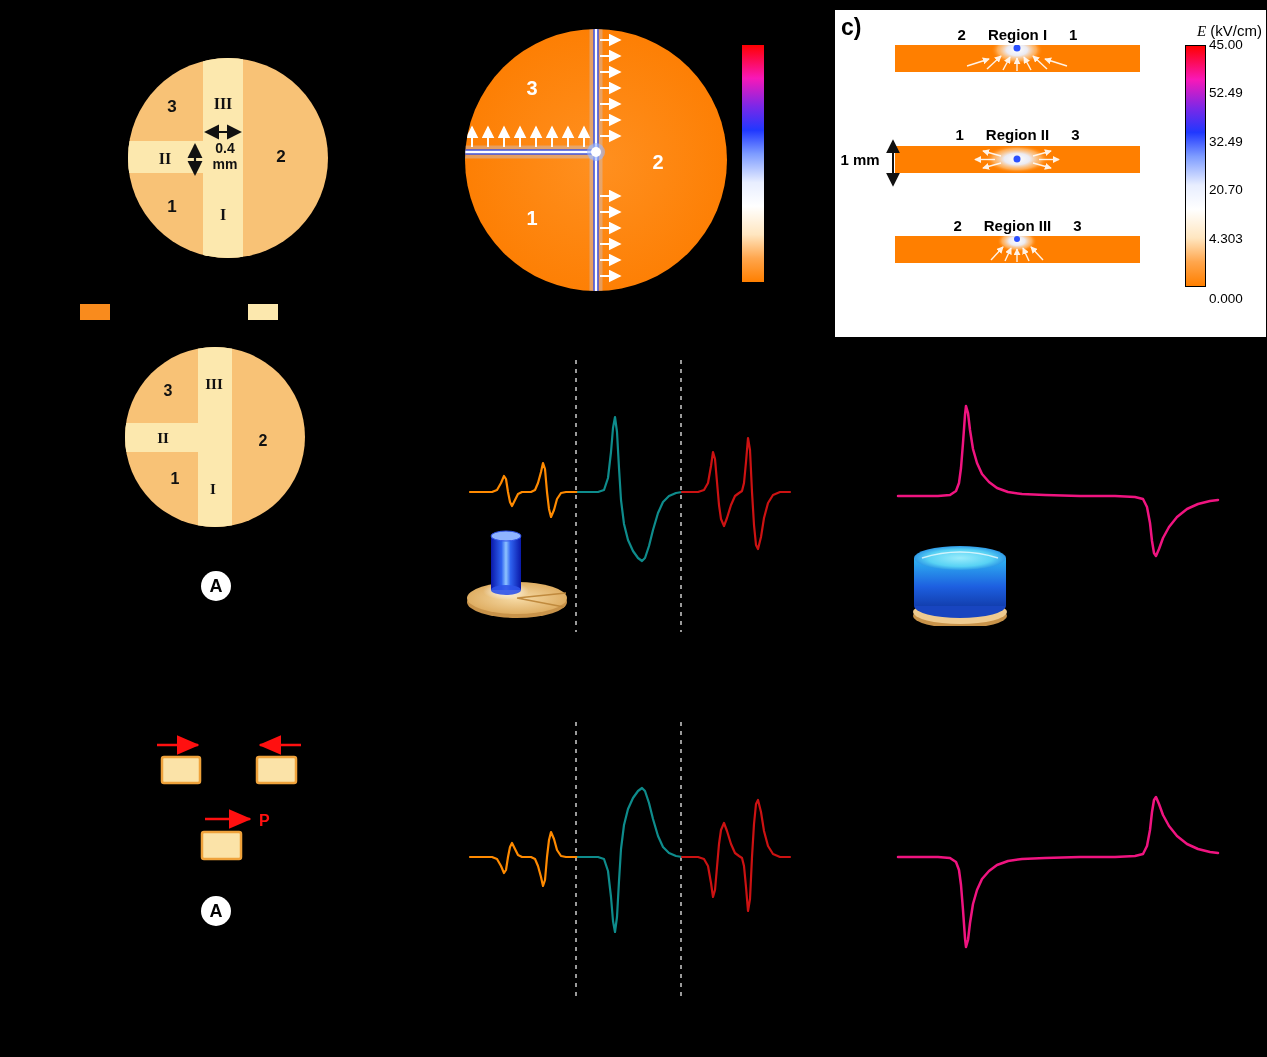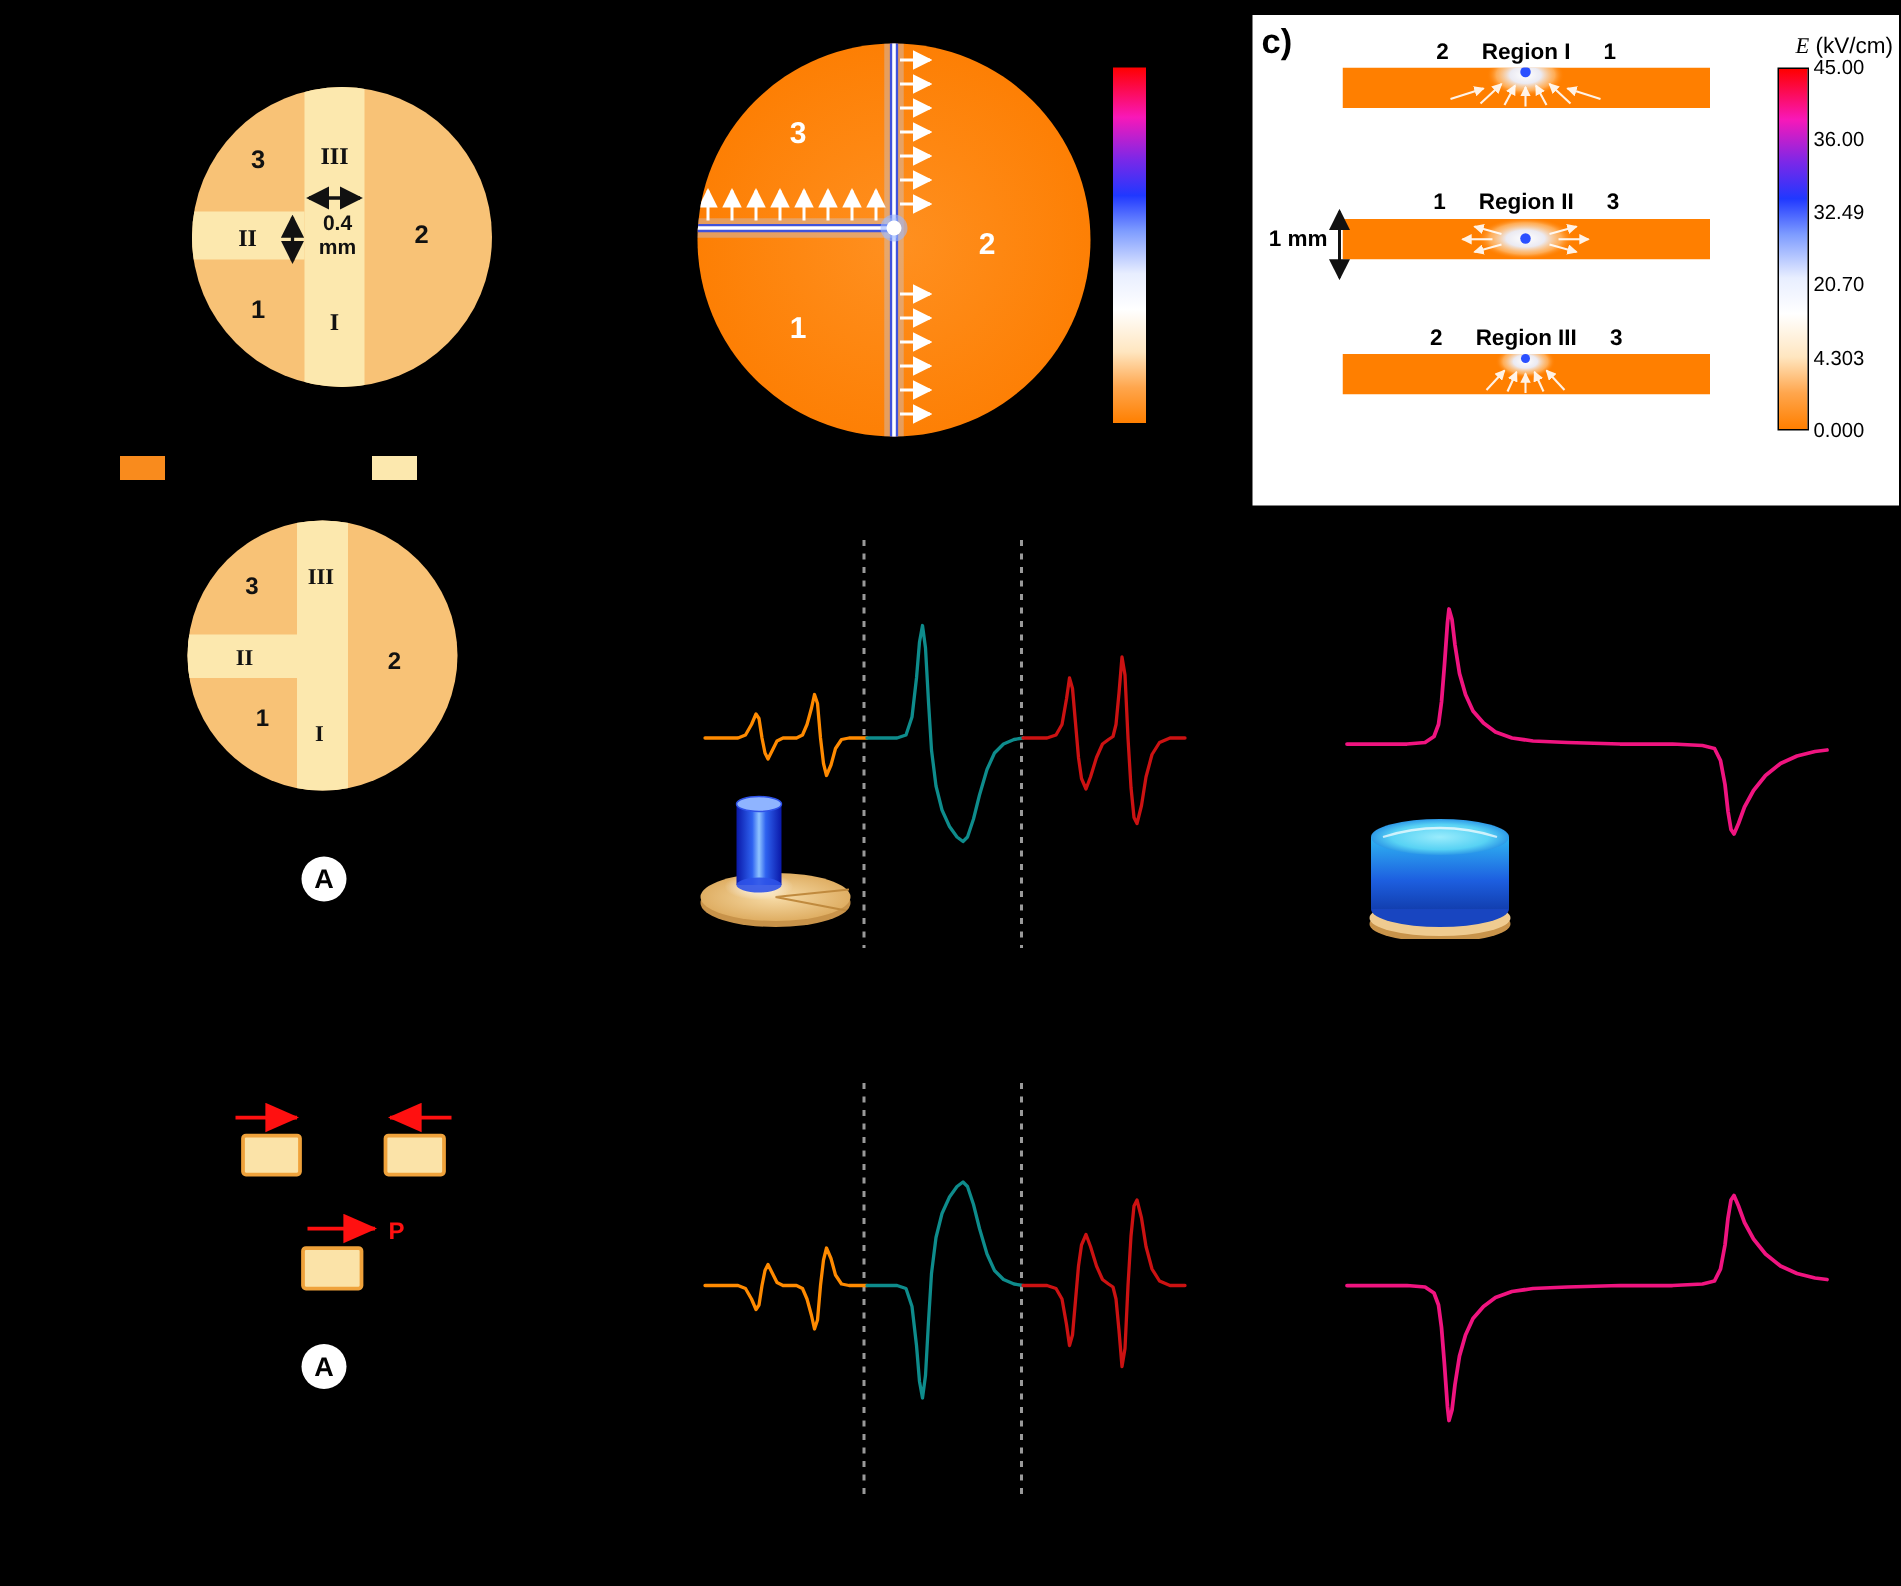--- a/index.html
+++ b/index.html
@@ -5,21 +5,21 @@
   *{margin:0;padding:0;box-sizing:border-box}
   html,body{width:1267px;height:1057px}
   body{background:#000;font-family:"Liberation Sans",sans-serif;position:relative;overflow:hidden;color:#fff}
   .abs{position:absolute}
   .serif{font-family:"Liberation Serif",serif}
   
   #panel-c{left:835px;top:10px;width:431px;height:327px;background:#ffffff;color:#000}
   #panel-c .tag{position:absolute;left:6px;top:4px;font-size:23px;font-weight:bold}
   .strip-label-row{position:absolute;left:60px;width:245px;display:flex;justify-content:center;gap:22px;font-weight:bold;font-size:15px}
   .strip-svg{position:absolute;left:60px;width:245px;height:27px}
-  #c-scale-label{position:absolute;left:0;top:141px;width:50px;text-align:right;font-weight:bold;font-size:15px}
+  #c-scale-label{position:absolute;left:0;top:141px;width:50px;text-align:center;font-weight:bold;font-size:15px}
   #c-cbar{position:absolute;left:350px;top:35px;width:21px;height:242px;border:1px solid #000}
   #c-cbar-title{position:absolute;left:247px;top:12px;width:180px;text-align:right;font-weight:normal;font-size:15px}
   #c-cbar-title .sym{font-family:"Liberation Serif",serif;font-style:italic}
   .cbar-tick{position:absolute;left:374px;width:54px;font-size:13.5px}
   
   #b-cbar{left:742px;top:45px;width:22px;height:237px}
   
   .swatch{height:16px;width:30px}
   
   .marker-a{width:30px;height:30px;border-radius:50%;background:#fff;color:#000;display:flex;align-items:center;justify-content:center;font-weight:bold;font-size:18px}
@@ -212,25 +212,25 @@
       <marker id="mBlk2" viewBox="0 0 8 8" markerWidth="7" markerHeight="7" refX="7" refY="4" orient="auto-start-reverse">
           <path d="M0,0 L8,4 L0,8 z" fill="#111"></path>
         </marker>
     </defs>
     <line x1="8" y1="4" x2="8" y2="48" stroke="#111" stroke-width="2" marker-start="url(#mBlk2)" marker-end="url(#mBlk2)"></line>
   </svg>
 
   <div id="c-cbar" style="background: linear-gradient(rgb(255, 0, 0) 0%, rgb(248, 24, 184) 14%, rgb(122, 40, 232) 26%, rgb(32, 56, 255) 36%, rgb(126, 156, 255) 46%, rgb(232, 238, 255) 58%, rgb(255, 255, 255) 68%, rgb(255, 230, 192) 80%, rgb(255, 166, 77) 90%, rgb(255, 127, 0) 100%);"></div>
   <div id="c-cbar-title"><span class="sym">E</span><span> (kV/cm)</span></div>
   <div class="cbar-tick" style="top:27px">45.00</div>
-  <div class="cbar-tick" style="top:75px">36.00</div>
+  <div class="cbar-tick" style="top:75px">52.49</div>
   <div class="cbar-tick" style="top:124px">32.49</div>
   <div class="cbar-tick" style="top:172px">20.70</div>
   <div class="cbar-tick" style="top:221px">4.303</div>
-  <div class="cbar-tick" style="top:269px">0.000</div>
+  <div class="cbar-tick" style="top:281px">0.000</div>
 </div>
 
 <div class="abs swatch" style="left: 80px; top: 304px; background-color: rgb(249, 139, 29);"></div>
 <div class="abs swatch" style="left: 248px; top: 304px; background-color: rgb(252, 232, 174);"></div>
 
 <svg class="abs" style="left:120px;top:342px" width="190" height="190" viewBox="0 0 190 190">
   <defs>
       <clipPath id="clipM">
         <circle cx="95" cy="95" r="90"></circle>
       </clipPath>

